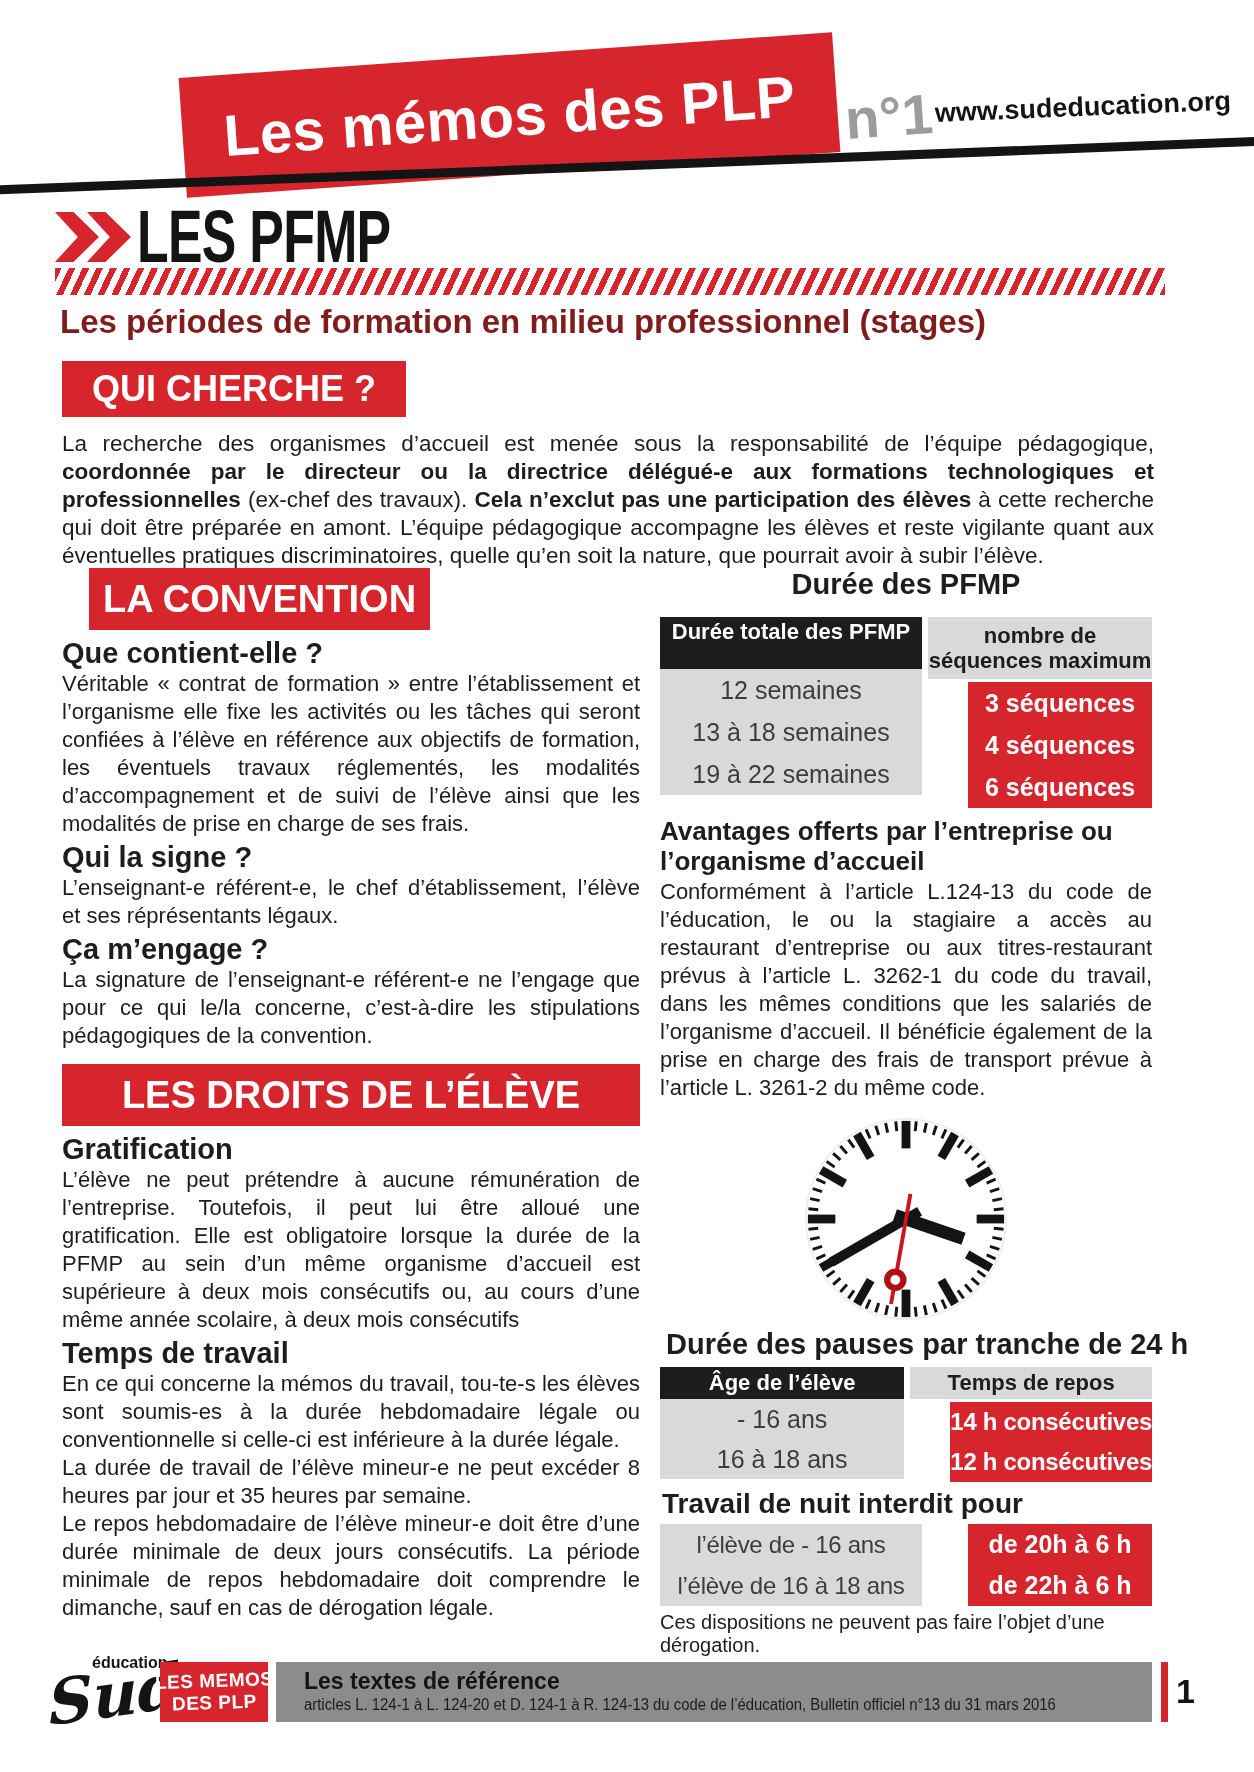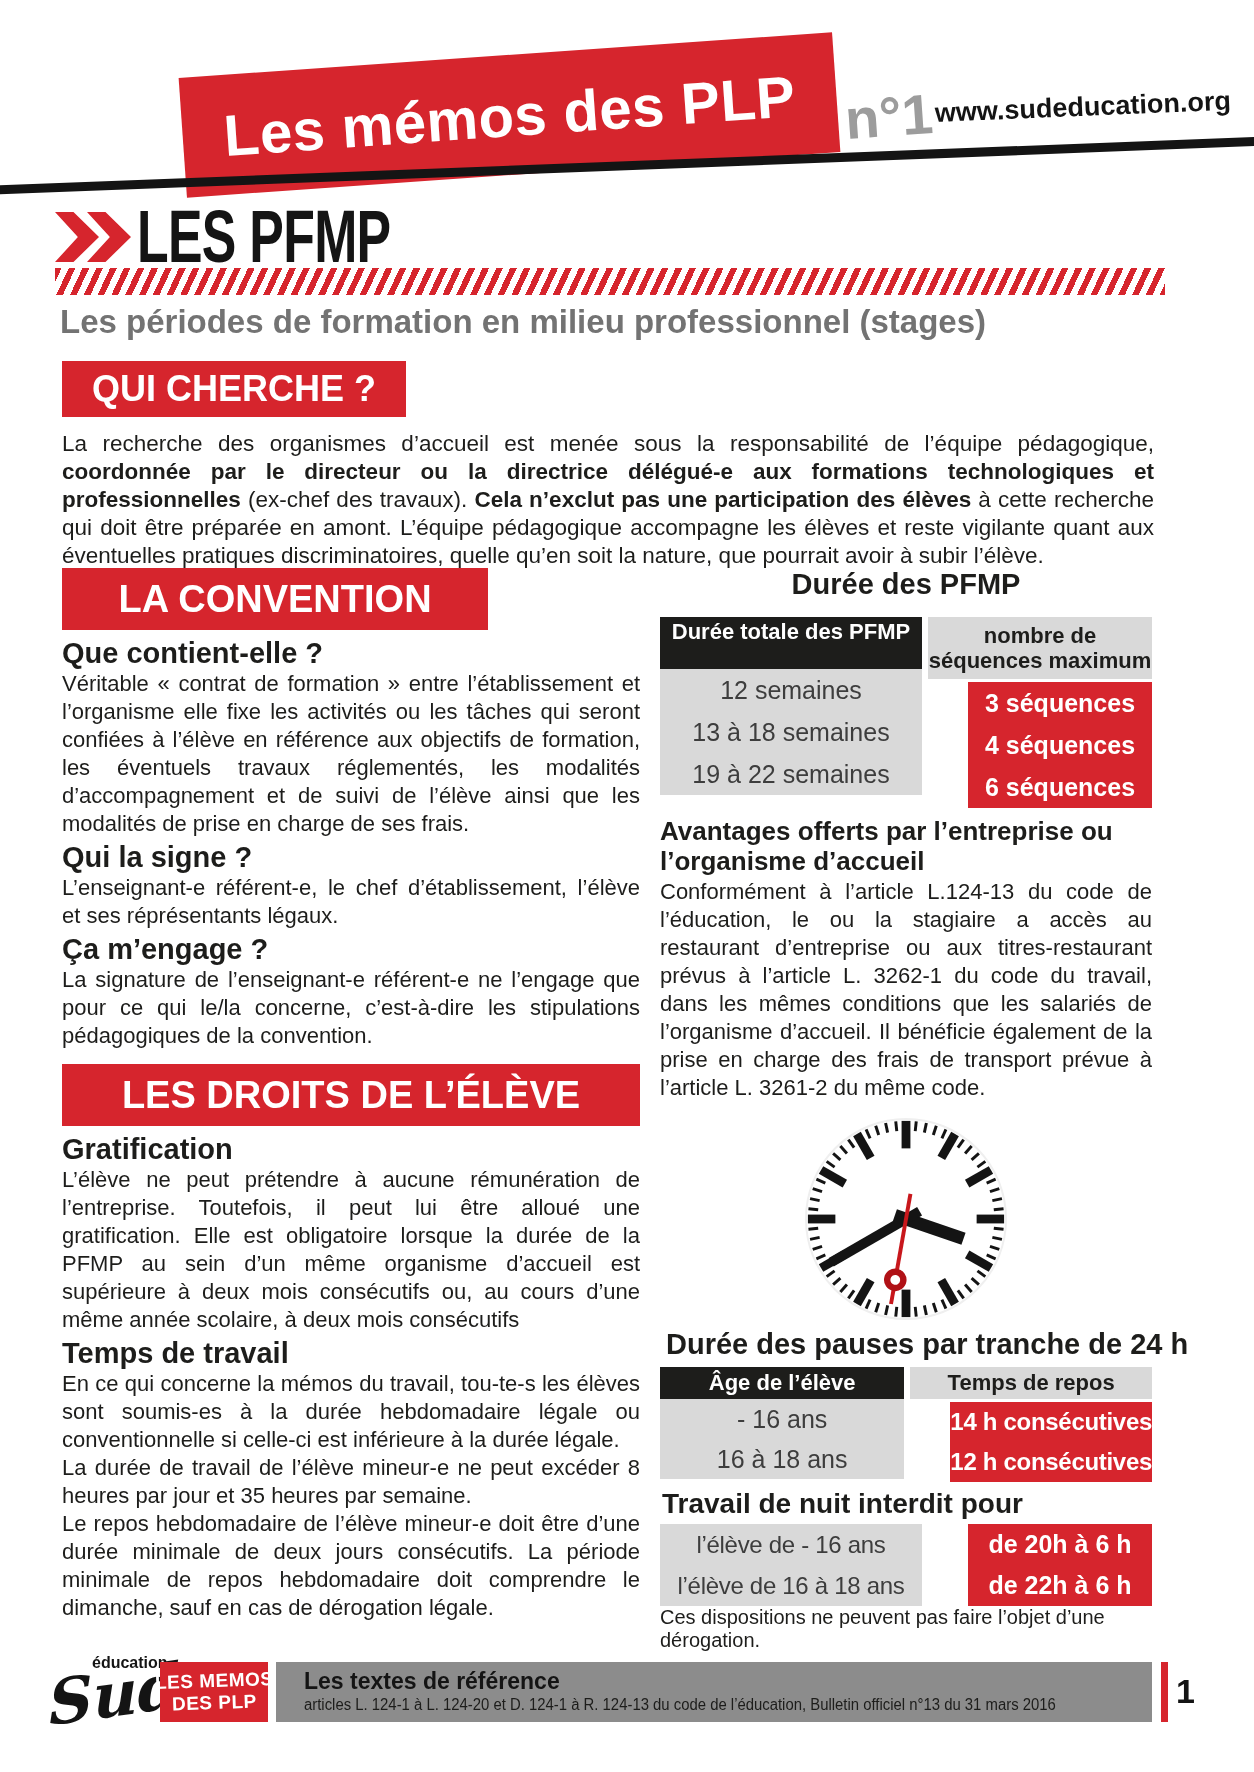--- a/index.html
+++ b/index.html
@@ -21,37 +21,37 @@
   .chevrons { display:flex; margin-right:18px; }
   .chevron { width:44px; height:50px; background:#d6252d; margin-right:-12px;
     clip-path:polygon(0 0, 42% 0, 100% 50%, 42% 100%, 0 100%, 52% 50%); }
   .page-title { font-size:74px; font-weight:900; color:#141414; letter-spacing:-1px;
     transform:scaleX(0.70); transform-origin:left center; white-space:nowrap; line-height:1; }
 
   .stripes { position:absolute; left:55px; top:268px; width:1110px; height:27px;
     background:repeating-linear-gradient(115deg, #d6252d 0px, #d6252d 6px, transparent 6px, transparent 12.5px); }
 
   .subtitle { position:absolute; left:60px; top:303px; width:1120px;
-    font-size:33px; font-weight:bold; color:#737373; white-space:nowrap; }
+    font-size:33px; font-weight:bold; color:#7f1d1d; white-space:nowrap; }
 
   .qui-cherche-box { position:absolute; left:62px; top:361px; height:56px; padding:12px 30px;
     background:#d6252d; display:inline-flex; align-items:center; }
   .qui-cherche-box span { color:#fff; font-size:36px; font-weight:bold; white-space:nowrap; }
 
   .intro { position:absolute; left:62px; top:430px; width:1092px; font-size:22.5px;
     line-height:28px; text-align:justify; hyphens:auto; }
   .intro .b { font-weight:bold; }
 
   
   .left-col  { position:absolute; left:62px;  top:568px; width:578px; }
   .right-col { position:absolute; left:660px; top:568px; width:492px; }
 
   .section-banner { background:#d6252d; color:#fff; font-weight:bold; font-size:38px;
     height:62px; display:flex; align-items:center; justify-content:center; }
-  .sb-convention { width:426px; margin-bottom:8px; }
+  .sb-convention { width:341px; margin-bottom:8px;margin-left:27px; }
   .sb-droits { width:578px; margin-top:14px; margin-bottom:8px; }
 
   .subhead { font-size:29px; font-weight:bold; line-height:30px; margin-bottom:2px; }
   .bodytext { font-size:22px; line-height:28px; text-align:justify; hyphens:auto; margin-bottom:4px; }
   .bodytext.tight { margin-bottom:0; }
 
   
   .tbl-title { font-size:29px; font-weight:bold; text-align:center; margin-bottom:16px; }
   .tbl-title2 { font-size:29px; font-weight:bold; margin:6px 0 6px 6px; white-space:nowrap; }
   .flex-table { display:flex; gap:6px; width:492px; }
@@ -65,21 +65,21 @@
   .gray-block { background:#d9d9d9; }
   .red-block  { background:#d6252d; margin-top:3px;margin-left:40px; }
   .row { display:flex; align-items:center; justify-content:center; white-space:nowrap; }
   .t1 .gray-block .row { height:42px; font-size:25px; color:#3d3d3d; }
   .t1 .red-block  .row { height:42px; font-size:25px; font-weight:bold; color:#fff; }
   .t2 .gray-block .row { height:40px; font-size:25px; color:#3d3d3d; }
   .t2 .red-block  .row { height:40px; font-size:24px; font-weight:bold; color:#fff; letter-spacing:-0.3px; }
   .t3 .gray-block .row { height:41px; font-size:24px; color:#3d3d3d; letter-spacing:-0.3px; }
   .t3 .red-block  .row { height:41px; font-size:25px; font-weight:bold; color:#fff; }
   .nuit-heading { font-size:28px; font-weight:bold; margin:6px 0 4px 2px; white-space:nowrap; }
-  .note { font-size:20px; color:#1d1d1b; }
+  .note { font-size:20px; margin-top:5px; color:#1d1d1b; }
 
   .avantages-h { font-size:26px; font-weight:bold; line-height:30px; margin:8px 0 2px 0; }
 
   .clock-wrap { display:flex; justify-content:center; margin:14px 0 6px 0; }
 
   
   .footer-logo { position:absolute; left:48px; top:1652px; width:112px; height:78px; }
   .footer-logo .brand { font-family:"DejaVu Serif", serif; font-style:italic; font-weight:900;
     font-size:62px; color:#141414; transform:rotate(-8deg) skewX(-6deg); display:inline-block; line-height:1; margin-top:12px; }
   .footer-logo .sup { position:absolute; left:44px; top:2px; font-size:16px; font-weight:bold; color:#141414; }

